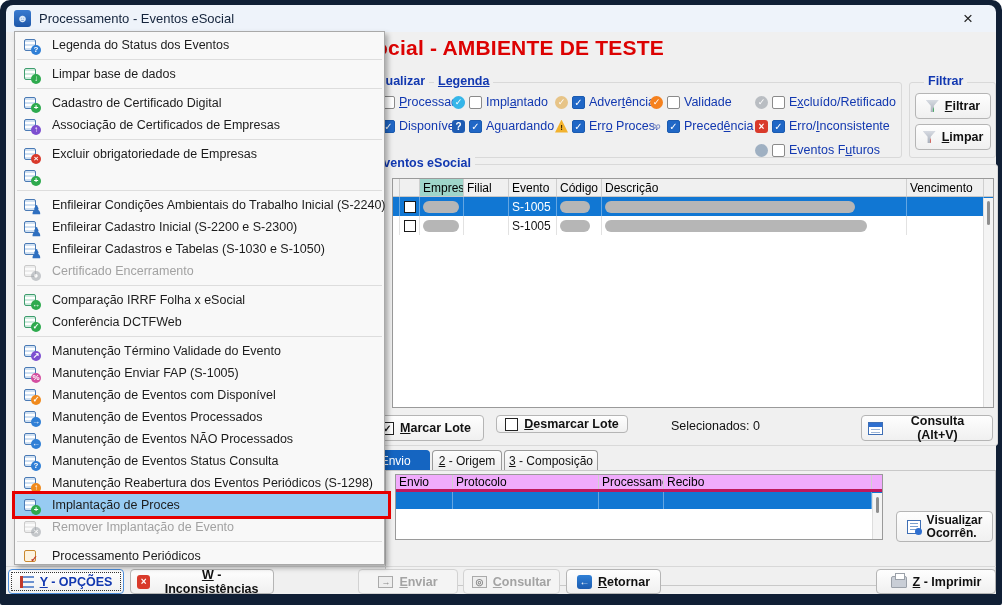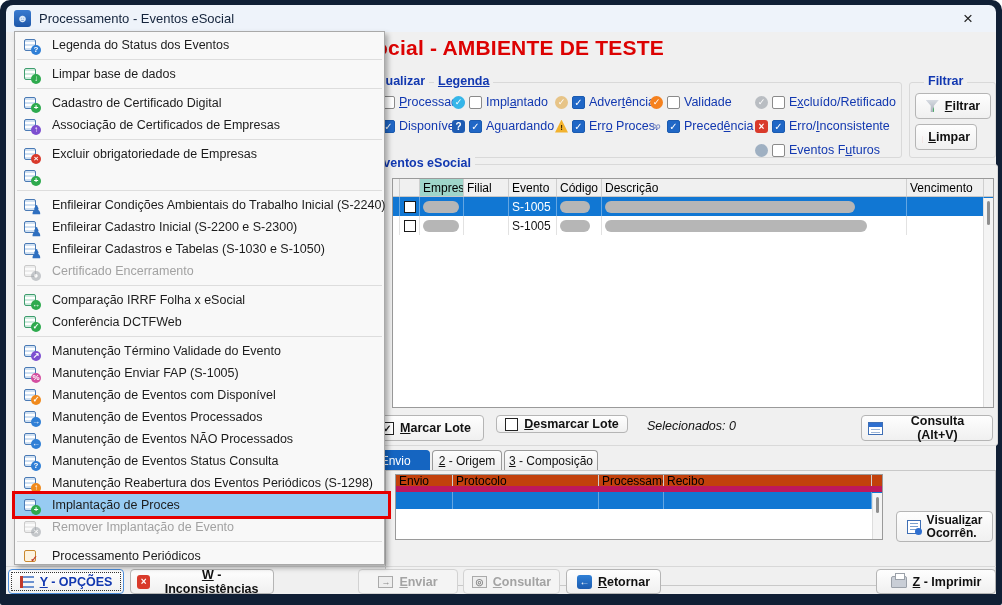--- a/index.html
+++ b/index.html
@@ -46,32 +46,32 @@
   .t1 .drow.sel{background:#1177d3;}
   .cell{border-right:1px solid #e2e2e2;font-size:12px;color:#111;display:flex;align-items:center;padding:0 3px;overflow:hidden;white-space:nowrap;}
   .hrow .cell{border-right:1px solid #cfcfcf;color:#000;}
   .hrow .cell.hl{background:#9fd6ca;}
   .drow.sel .cell{color:#fff;border-right-color:rgba(255,255,255,.35);}
   .blob{height:12px;background:#b6b6b6;border-radius:6px;}
   .tcbx{width:12px;height:12px;border:1.5px solid #1a1a1a;background:#fff;margin:0 auto;cursor:pointer;}
   .vscroll{position:absolute;right:0;top:19px;bottom:0;width:10px;background:#f4f4f4;border-left:1px solid #ddd;}
   .vthumb{position:absolute;left:3px;width:3px;background:#8f8f8f;border-radius:2px;}
   
-  .sel-count{position:absolute;left:641px;top:387px;font-size:12.5px;color:#111;font-style:italic;}
+  .sel-count{position:absolute;left:665px;top:387px;font-size:12.5px;color:#111;}
   .i-cb{width:13px;height:13px;border:1.5px solid #222;background:#fff;font-size:10px;line-height:11px;text-align:center;color:#111;}
   .i-form{width:15px;height:13px;border:1px solid #3f6fb5;background:#fff;position:relative;}
   .i-form:before{content:"";position:absolute;left:0;right:0;top:0;height:4px;background:#2e6fd0;}
   .i-form:after{content:"";position:absolute;left:2px;right:2px;top:6px;height:1px;background:#9db6d8;box-shadow:0 3px 0 #9db6d8;}
   
   .tab{position:absolute;top:418px;height:21px;border:1px solid #9a9a9a;border-bottom:none;border-radius:4px 4px 0 0;background:linear-gradient(#fdfdfd,#ececec);font-size:12px;color:#111;display:flex;align-items:center;justify-content:center;cursor:pointer;}
   .tab.on{background:#1565c1;color:#fff;border-color:#1565c1;}
   .panel{position:absolute;left:379px;top:438px;width:611px;height:116px;border:1px solid #c9c9c9;background:#f0f0f0;}
   
   .t2{position:absolute;left:389px;top:442px;width:488px;height:66px;background:#fff;border:1px solid #9a9a9a;}
-  .t2 .hrow{height:17px;background:#c2410c;border-bottom:6px solid #be185d;}
+  .t2 .hrow{height:17px;background:#f0abfc;border-bottom:3px solid #be185d;}
   .t2 .drow{height:17px;}
   .t2 .drow.sel{background:#1177d3;}
   
   .footline{position:absolute;left:0;right:0;top:534px;border-top:1px solid #d8d8d8;}
   .fbtn{position:absolute;top:537px;height:25px;}
   .fbtn.focus{border:1px solid #4d8edb;outline:1px dotted #333;outline-offset:-4px;color:#1238b0;}
   .i-redsq{width:14px;height:14px;background:#d93a2b;border-radius:3px;color:#fff;font-size:10px;font-weight:bold;line-height:14px;text-align:center;}
   .i-opts{width:14px;height:12px;background:repeating-linear-gradient(#6c92cf 0 2px,transparent 2px 5px);border-left:3px solid #c0392b;}
   .i-send{width:15px;height:12px;border:1px solid #aaa;background:#eee;color:#888;font-size:9px;line-height:10px;text-align:center;}
   .i-back{width:15px;height:14px;background:linear-gradient(#2f7fd6,#1c5cb0);border-radius:3px;color:#fff;font-size:10px;font-weight:bold;line-height:14px;text-align:center;}
@@ -179,21 +179,21 @@
       </div>
 
       <div class="gbox" style="left:903px;top:50px;width:87px;height:76px;">
         <span class="glabel" style="left:14px;">Filtrar</span>
         <button class="btn" style="left:5px;top:10px;width:76px;height:26px;">
           <span class="funnel">
               <span class="fbadge g">✓</span>
             </span>
           <span><u>F</u>iltrar</span>
         </button>
-        <button class="btn" style="left:5px;top:41px;width:62px;height:26px;justify-content:flex-end;">
+        <button class="btn" style="left:5px;top:41px;width:76px;height:26px;">
           <span class="funnel">
               <span class="fbadge r">×</span>
             </span>
           <span><u>L</u>impar</span>
         </button>
       </div>
 
       <div class="gbox" style="left:334px;top:132px;width:658px;height:282px;">
         <span class="glabel" style="left:30px;">Eventos eSocial</span>
       </div>

